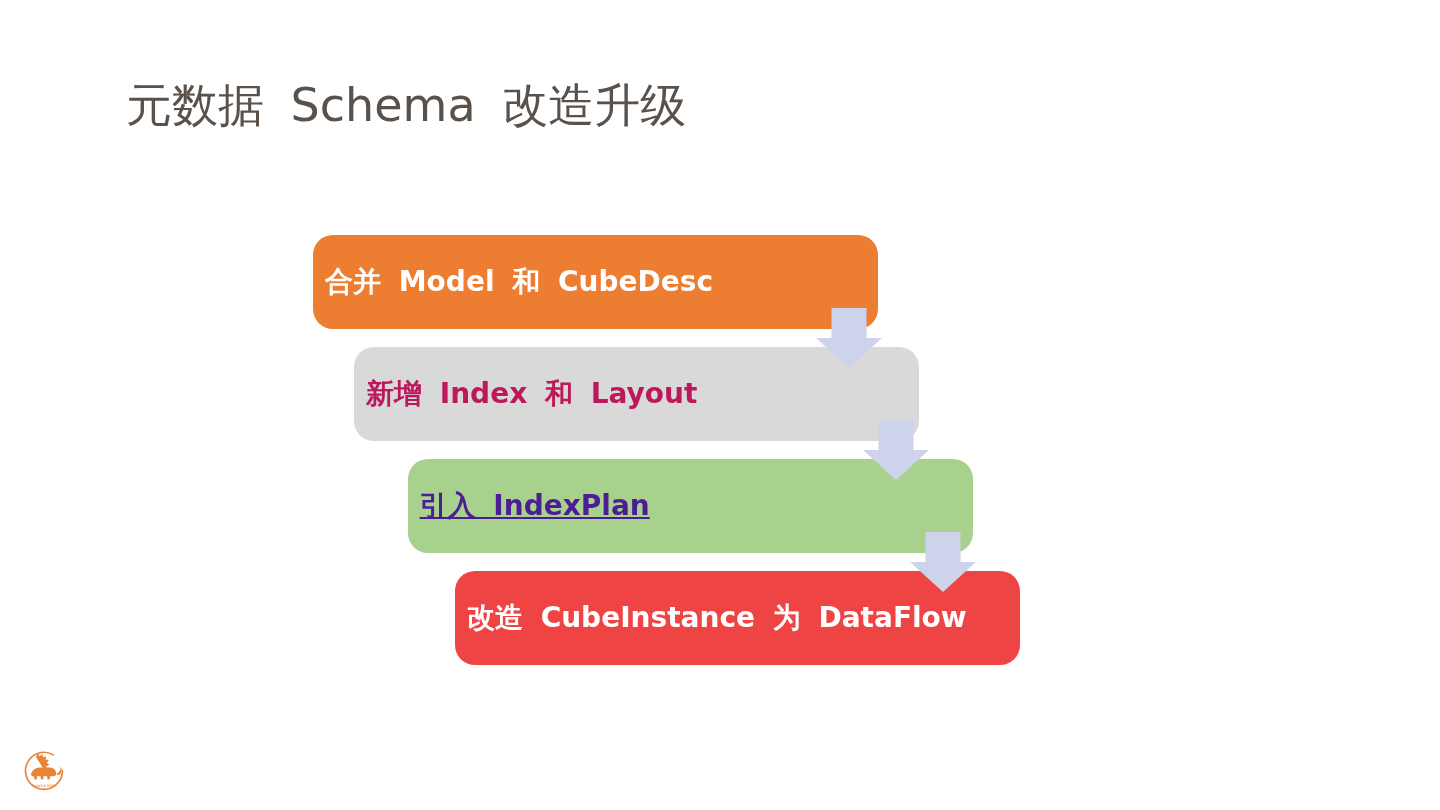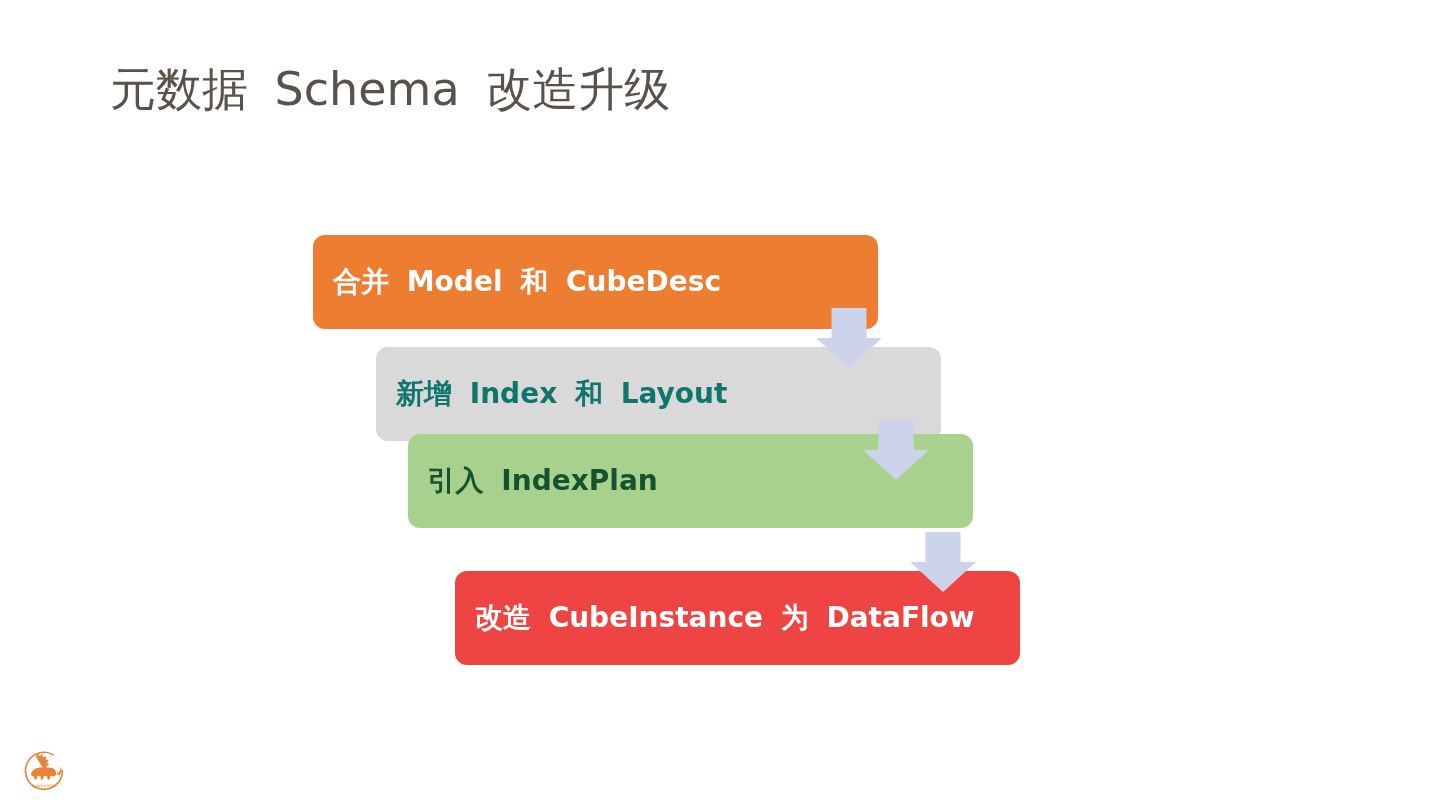--- a/index.html
+++ b/index.html
@@ -1,55 +1,55 @@
 <!DOCTYPE html>
 <html><head>
 <meta charset="utf-8">
 <style>
   html,body{margin:0;padding:0;background:#ffffff;}
   .slide{
     position:relative;width:1440px;height:810px;background:#ffffff;overflow:hidden;
     font-family:"DejaVu Sans","Liberation Sans",sans-serif;
   }
   .title{
-    position:absolute;left:110px;top:62px;margin:0;
+    position:absolute;left:110px;top:62px;margin:16px;
     font-size:46px;line-height:1.2;font-weight:400;color:#59514a;
     word-spacing:12px;white-space:nowrap;text-align:center;
   }
   .diagram{position:absolute;left:0;top:0;width:100%;height:100%;}
   .step{
-    position:absolute;width:565px;height:94px;border-radius:12px;
-    display:flex;align-items:center;padding-left:20px;box-sizing:border-box;
+    position:absolute;width:565px;height:94px;border-radius:20px;
+    display:flex;align-items:center;padding-left:12px;box-sizing:border-box;
     font-size:28px;font-weight:700;word-spacing:8px;white-space:nowrap;
     z-index:1;
   }
   .arrow{position:absolute;z-index:3;line-height:0;}
   .logo{position:absolute;left:20px;top:748px;width:48px;height:50px;line-height:0;}
 </style>
 </head>
 <body>
 
 <div class="slide">
 
   <h1 class="title">元数据 Schema 改造升级</h1>
 
   <div class="diagram">
       <div class="step" style="left: 313px; top: 235px; background: rgb(237, 125, 49); color: rgb(255, 255, 255);">
         <span>合并 Model 和 CubeDesc</span>
       </div>
       <div class="arrow" style="left: 815.5px; top: 308px;"><svg width="66" height="60" viewBox="0 0 66 60">
           <polygon points="15.5,0 50.5,0 50.5,30 66,30 33,60 0,30 15.5,30" fill="#ccd3ea"></polygon>
         </svg></div>
-      <div class="step" style="left: 376px; top: 347px; background: rgb(217, 217, 217); color: #0f766e;">
+      <div class="step" style="left: 354px; top: 347px; background: rgb(217, 217, 217); color: #be185d;">
         <span>新增 Index 和 Layout</span>
       </div>
       <div class="arrow" style="left: 862.8px; top: 420px;"><svg width="66" height="60" viewBox="0 0 66 60">
           <polygon points="15.5,0 50.5,0 50.5,30 66,30 33,60 0,30 15.5,30" fill="#ccd3ea"></polygon>
         </svg></div>
-      <div class="step" style="left: 407.6px; top: 434px; background: rgb(169, 209, 142); color: #14532d;">
+      <div class="step" style="left: 407.6px; top: 459px; background: rgb(169, 209, 142); color: #4c1d95; text-decoration: underline;">
         <span>引入 IndexPlan</span>
       </div>
       <div class="arrow" style="left: 910.1px; top: 532px;"><svg width="66" height="60" viewBox="0 0 66 60">
           <polygon points="15.5,0 50.5,0 50.5,30 66,30 33,60 0,30 15.5,30" fill="#ccd3ea"></polygon>
         </svg></div>
       <div class="step" style="left: 454.9px; top: 571px; background: #ef4444; color: rgb(255, 255, 255);">
         <span>改造 CubeInstance 为 DataFlow</span>
       </div>
     </div>
 

